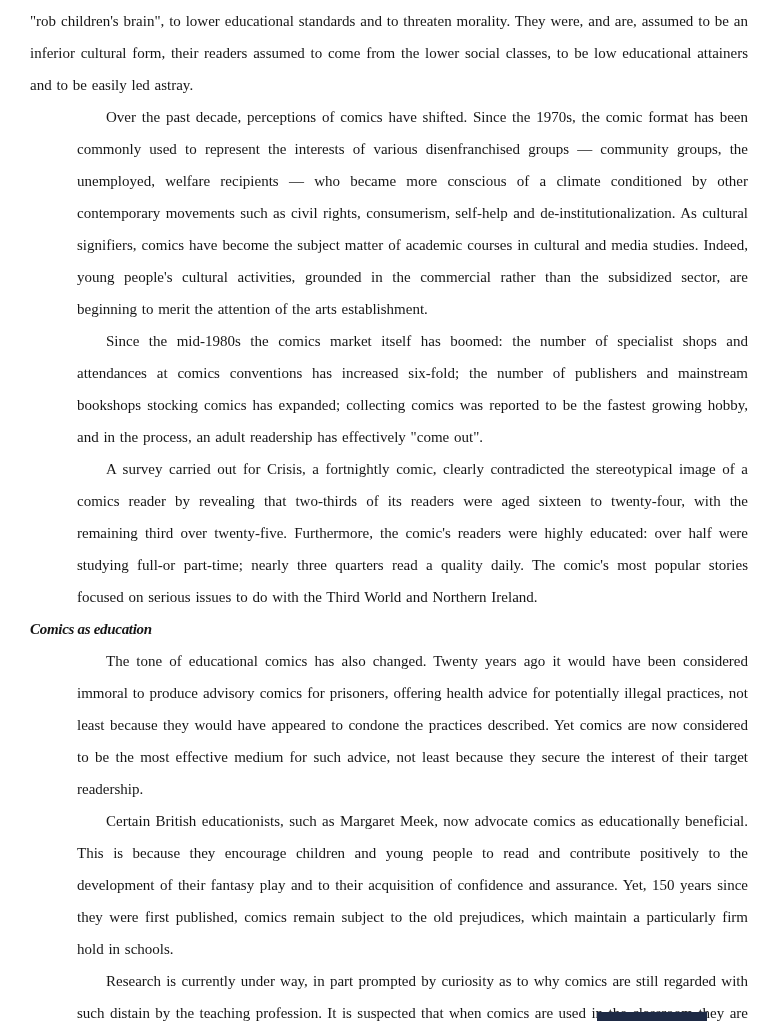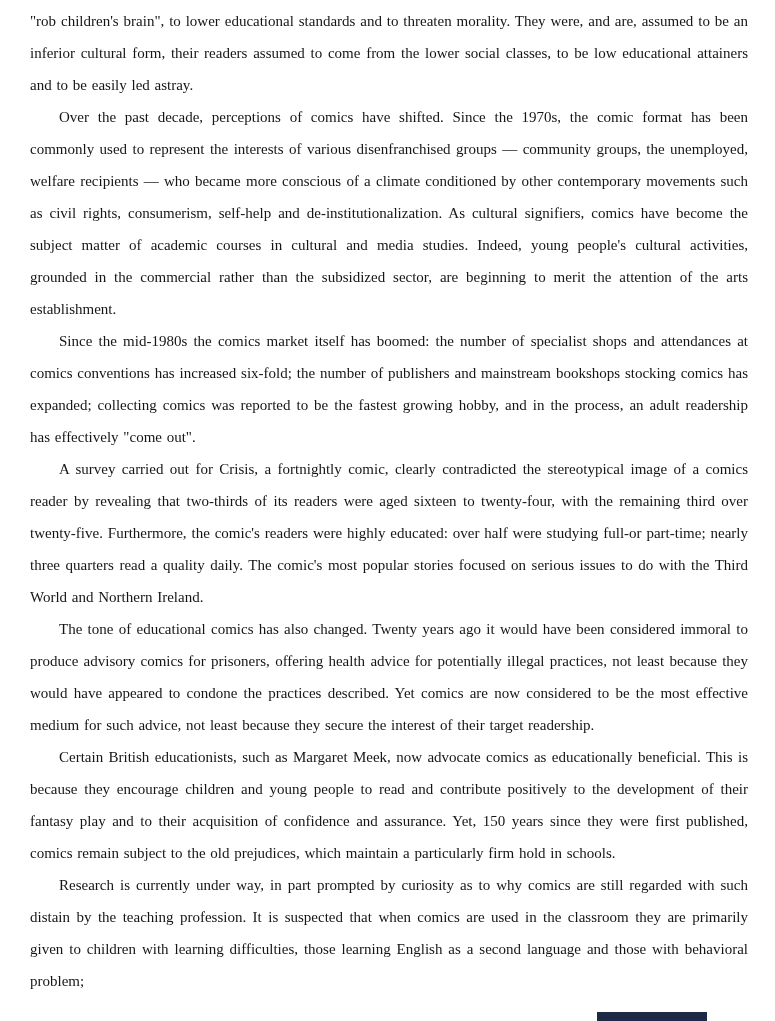--- a/index.html
+++ b/index.html
@@ -20,20 +20,21 @@
   .doc p {
     margin: 0;
     font-size: 15px;
     line-height: 32px;
     text-align: justify;
     color: #151515;
     word-spacing: 1px;
   }
   .doc p.indent {
     text-indent: 29px;
+    margin-left: 47px;
   }
   .doc p.heading {
     font-weight: bold;
     font-style: italic;
     text-indent: 0;
     letter-spacing: -0.3px;
     word-spacing: 0;
   }
   .seg-u {
     text-decoration-color: #3a3a3a;
@@ -49,18 +50,19 @@
 </style>
 </head>
 <body>
 
 <div class="page">
   <div class="doc">
       <p class=""><span class="">"rob children's brain", to lower educational standards and to threaten morality. They were, and are, assumed to be an inferior cultural form, their readers assumed to come from the lower social classes, to be low educational attainers and to be easily led astray.</span></p>
       <p class=" indent"><span class="">Over the past decade, perceptions of comics have shifted. Since the 1970s, the comic format has been commonly used to represent the interests of various disenfranchised groups — community groups, the unemployed, welfare recipients — who became more conscious of a climate conditioned by other contemporary movements such as civil rights, consumerism, self-help and de-institutionalization. As cultural signifiers, comics have become the subject matter of academic courses in cultural and media studies. Indeed, young people's cultural activities, grounded in the commercial rather than the subsidized sector, are beginning to merit the attention of the arts establishment.</span></p>
       <p class=" indent"><span class="">Since the mid-1980s the comics market itself has boomed: the number of specialist shops and attendances at comics conventions has increased six-fold; the number of publishers and mainstream bookshops stocking comics has expanded; collecting comics was reported to be the fastest growing hobby, and in the process, an adult </span><span class="seg-u">readership</span><span class=""> has effectively "come out".</span></p>
       <p class=" indent"><span class="">A survey carried out for Crisis, a fortnightly comic, clearly contradicted the stereotypical image of a comics reader by revealing that two-thirds of its readers were aged sixteen to twenty-four, with the remaining third over twenty-five. Furthermore, the comic's readers were highly educated: over half were studying full-or part-time; nearly three quarters read a quality daily. The comic's most popular stories focused on serious issues to do with the Third World and Northern Ireland.</span></p>
+      <p class="heading"><span class="">Comics as education</span></p>
       <p class=" indent"><span class="">The tone of educational comics has also changed. Twenty years ago it would have been considered immoral to produce advisory comics for prisoners, offering health advice for potentially illegal practices, </span><span class="seg-u">not least because they would have appeared to condone the practices described</span><span class="">. Yet comics are now considered to be the most effective medium for such advice, not least because they secure the interest of their target readership.</span></p>
       <p class=" indent"><span class="">Certain British educationists, such as Margaret Meek, now advocate comics as educationally beneficial. This is because they encourage children and young people to read and contribute positively to the development of their fantasy play and to their acquisition of confidence and assurance. Yet, 150 years since they were first published, comics remain subject to the old prejudices, which maintain a particularly firm hold in schools.</span></p>
       <p class=" indent"><span class="">Research is currently under way, in part prompted by curiosity as to why comics are still regarded with such distain by the teaching profession. It is suspected that when comics are used in the classroom they are primarily given to children with learning difficulties, those learning English as a second language and those with behavioral problem;</span></p>
     </div>
   <div class="bottom-bar" style="background: rgb(30, 42, 69);"></div>
 </div>
 
 </body></html>

